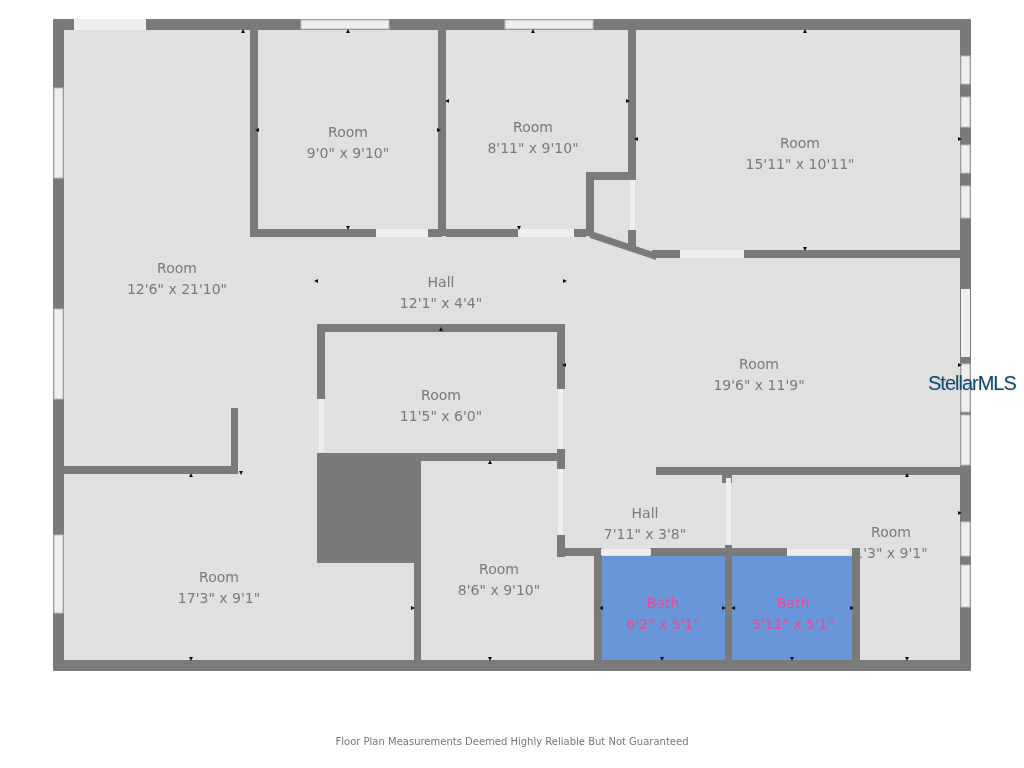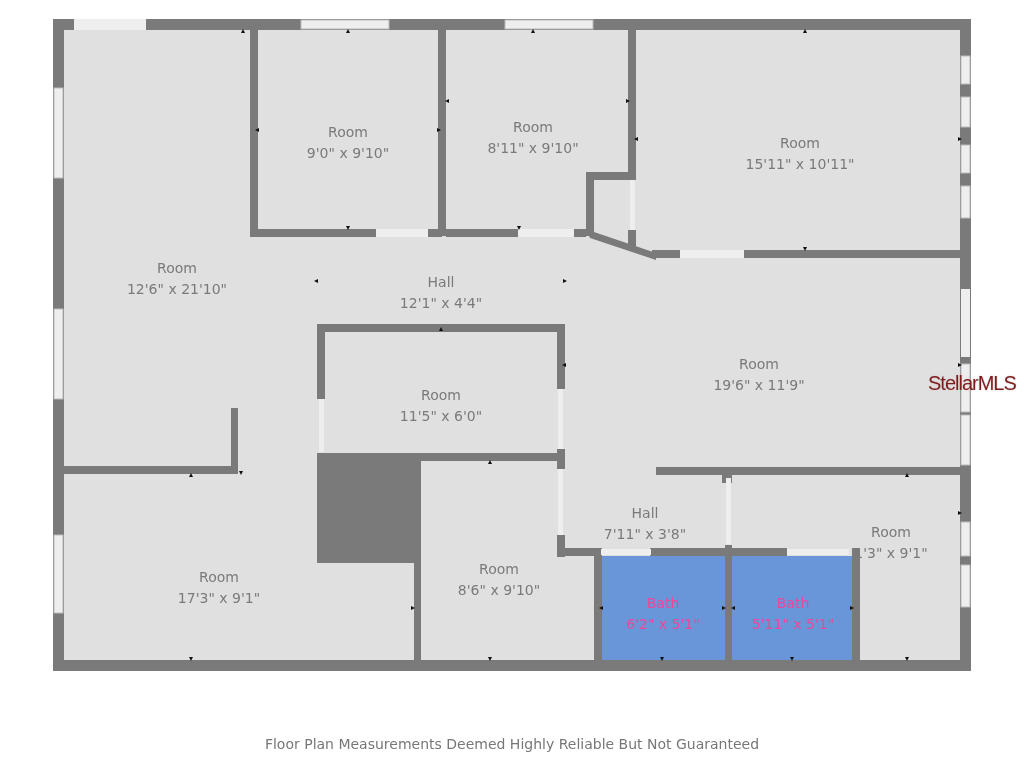--- a/index.html
+++ b/index.html
@@ -3,24 +3,24 @@
 <meta charset="utf-8">
 <style>
   html, body { margin: 0; padding: 0; background: #ffffff; }
   body { width: 1024px; height: 768px; position: relative; overflow: hidden;
          font-family: "DejaVu Sans", "Liberation Sans", sans-serif; }
   #plan { position: absolute; left: 0; top: 0; width: 1024px; height: 768px; }
   .label { position: absolute; transform: translate(-50%, -50%); text-align: center;
            color: #7a7a7a; font-size: 14px; line-height: 21px; white-space: nowrap; pointer-events: auto; }
   .label.bath { color: #ec4899; }
   .label .name, .label .dim { display: block; }
-  .watermark { position: absolute; left: 928px; top: 372px; font-size: 20px; color: #7f1d1d;
+  .watermark { position: absolute; left: 928px; top: 372px; font-size: 20px; color: #0c4a6e;
                letter-spacing: -1px; text-shadow: 0 0 2px #c9c9c9; font-family: "Liberation Sans", sans-serif; }
   .footer { position: absolute; left: 0; width: 1024px; top: 736px; text-align: center;
-            font-size: 14px; color: #777; font-family: "DejaVu Sans", sans-serif; }
+            font-size: 10px; color: #777; font-family: "DejaVu Sans", sans-serif; }
 </style>
 </head>
 <body>
 
 <svg id="plan" viewBox="0 0 1024 768" xmlns="http://www.w3.org/2000/svg">
 
   <rect x="53" y="19" width="918" height="651" fill="#e0e0e0"></rect>
 
   <rect x="600" y="556" width="125" height="104" fill="#6996d8"></rect>
   <rect x="732" y="556" width="120" height="104" fill="#6996d8"></rect>

